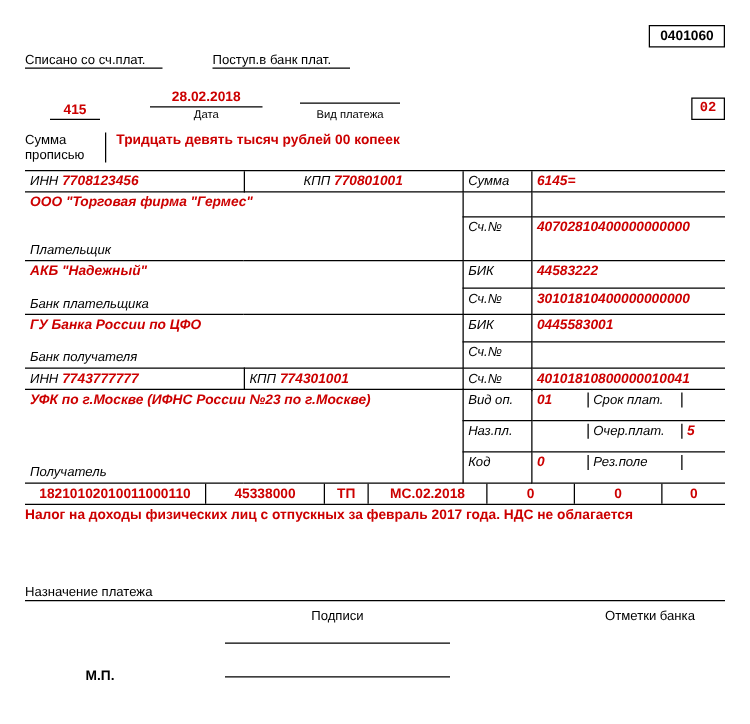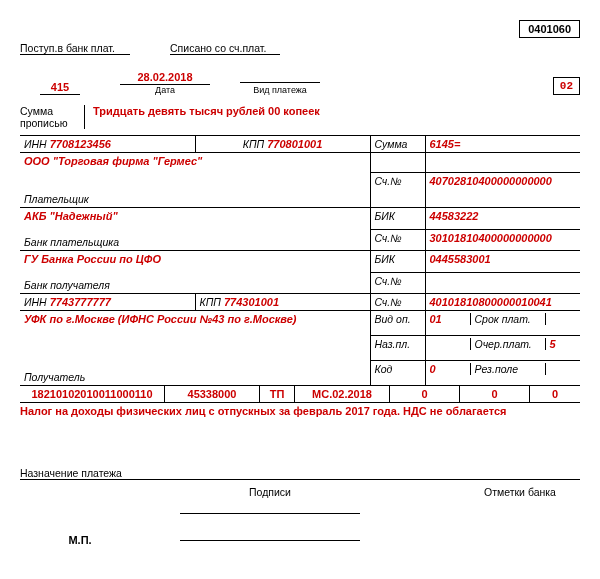--- a/index.html
+++ b/index.html
@@ -44,22 +44,22 @@
   .small-label { font-size: 9px; text-align: center; }
 </style>
 </head>
 <body>
 
 <div class="right" style="margin-bottom:4px;">
   <span class="border-box bold">0401060</span>
 </div>
 
 <div class="row" style="gap:40px;margin-bottom:12px;">
+  <span class="label underline" style="width:110px;">Списано со сч.плат.</span>
   <span class="label underline" style="width:110px;">Поступ.в банк плат.</span>
-  <span class="label underline" style="width:110px;">Списано со сч.плат.</span>
 </div>
 
 <div class="row" style="align-items:flex-end;margin-bottom:10px;">
   <span style="width:20px;"></span>
   <span class="red bold hdr-underline" style="min-width:40px;">415</span>
   <span style="width:40px;"></span>
   <div style="display:inline-block;">
     <div class="red bold hdr-underline">28.02.2018</div>
     <div class="small-label">Дата</div>
   </div>
@@ -144,21 +144,21 @@
   </td>
   <td class="cell">
     <span class="label">КПП</span>
     <span class="red bold">774301001</span>
   </td>
   <td class="cell" rowspan="2"><span class="label">Сч.№</span></td>
   <td class="cell cell-nb" rowspan="2"><span class="red bold">40101810800000010041</span></td>
 </tr>
 <tr>
   <td colspan="2" rowspan="4" class="cell" style="vertical-align:top;">
-    <div class="red bold" style="margin-bottom:46px;">УФК по г.Москве (ИФНС России №43 по г.Москве)</div>
+    <div class="red bold" style="margin-bottom:46px;">УФК по г.Москве (ИФНС России №23 по г.Москве)</div>
     <div class="label">Получатель</div>
   </td>
 </tr>
 <tr>
   <td class="cell label">Вид оп.</td>
   <td class="cell cell-nb">
     <div class="row">
       <div class="red bold" style="width:40px;border-right:1px solid #000;">01</div>
       <div class="label" style="width:70px;padding-left:4px;border-right:1px solid #000;">Срок плат.</div>
       <div style="flex:1;"></div>

